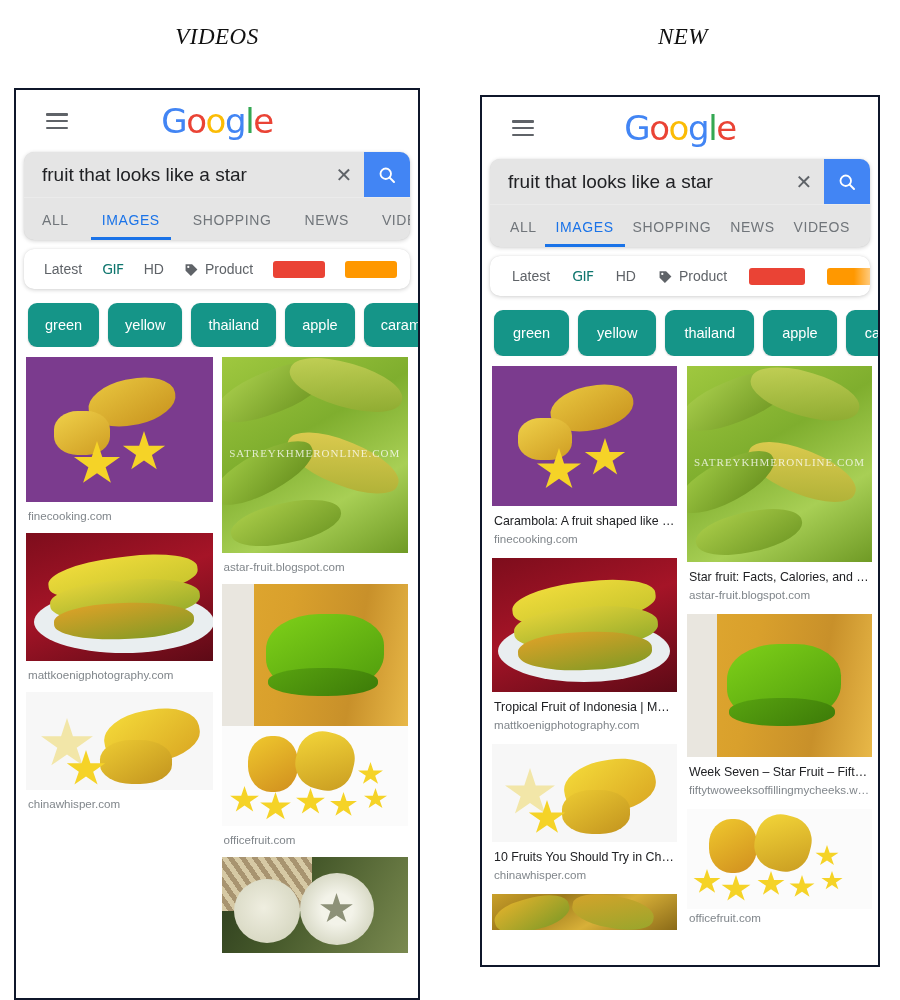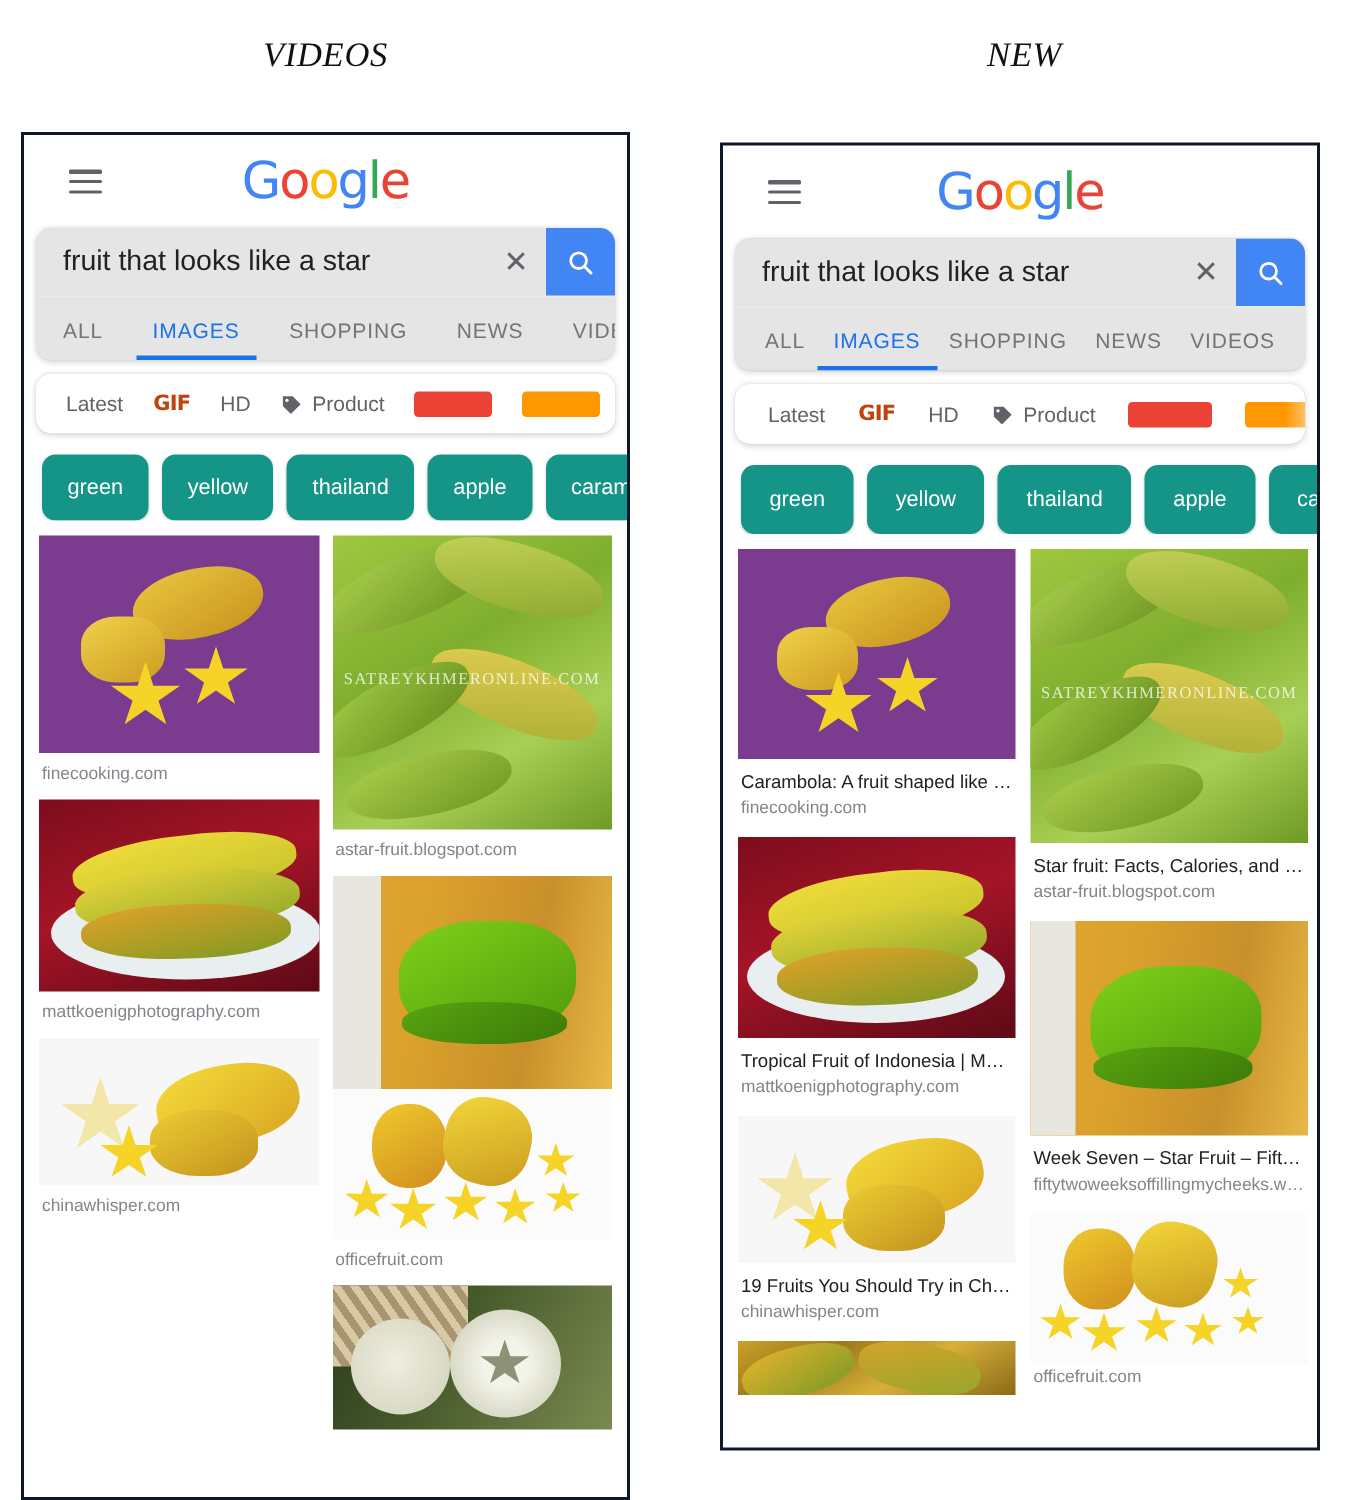--- a/index.html
+++ b/index.html
@@ -115,22 +115,22 @@
     display: flex; align-items: center;
     overflow: hidden;
   }
   .filter-item {
     font-size: 14px; color: #5f6368;
     white-space: nowrap;
     display: flex; align-items: center; gap: 6px;
   }
   .filter-item.gif {
     font-family: "DejaVu Sans", sans-serif;
-    font-weight: 700; letter-spacing: -0.5px;
-    color: #c2410c; font-size: 14px; text-align: center;
+    font-weight: 400; letter-spacing: -0.5px;
+    color: #0f766e; font-size: 14px; text-align: center;
   }
   .tag-icon { display: inline-block; width: 15px; height: 13px; }
   .swatch { height: 17px; border-radius: 3px; flex: none; }
 
   
   .chips { display: flex; gap: 9px; padding: 0 12px; overflow: hidden; align-items: flex-end; }
   .chip {
     border-radius: 9px;
     color: #fff; font-size: 14.5px;
     display: flex; align-items: center; justify-content: center;
@@ -409,21 +409,21 @@
         <div class="caption-domain" style="padding:2px 2px 13px 2px;">mattkoenigphotography.com</div>
       </div>
 
       <div>
         <div class="ph p-white card-img" style="height:98px;">
           <div class="blob" style="width:92px;height:52px;left:72px;top:16px;background:linear-gradient(150deg,#F5DB3A,#D9A622);border-radius:46%;transform:rotate(-10deg);"></div>
           <div class="blob" style="width:68px;height:44px;left:70px;top:46px;background:linear-gradient(150deg,#EDCB33,#C2931E);border-radius:44%;"></div>
           <div class="star" style="width:52px;height:50px;left:12px;top:24px;background:#F2E6A8;"></div>
           <div class="star" style="width:38px;height:36px;left:36px;top:56px;"></div>
         </div>
-        <div class="caption-title" style="padding:8px 2px 2px 2px;">19 Fruits You Should Try in China</div>
+        <div class="caption-title" style="padding:8px 2px 2px 2px;">10 Fruits You Should Try in China</div>
         <div class="caption-domain" style="padding:2px 2px 13px 2px;">chinawhisper.com</div>
       </div>
 
       <div>
         <div class="ph p-basket card-img" style="height:36px;">
           <div class="blob" style="width:76px;height:32px;left:2px;top:4px;background:linear-gradient(160deg,#E3B22C,#7E9A26);border-radius:45%;transform:rotate(-14deg);"></div>
           <div class="blob" style="width:82px;height:32px;left:80px;top:2px;background:linear-gradient(160deg,#D9A32A,#93A62C);border-radius:45%;transform:rotate(10deg);"></div>
         </div>
       </div>
 

